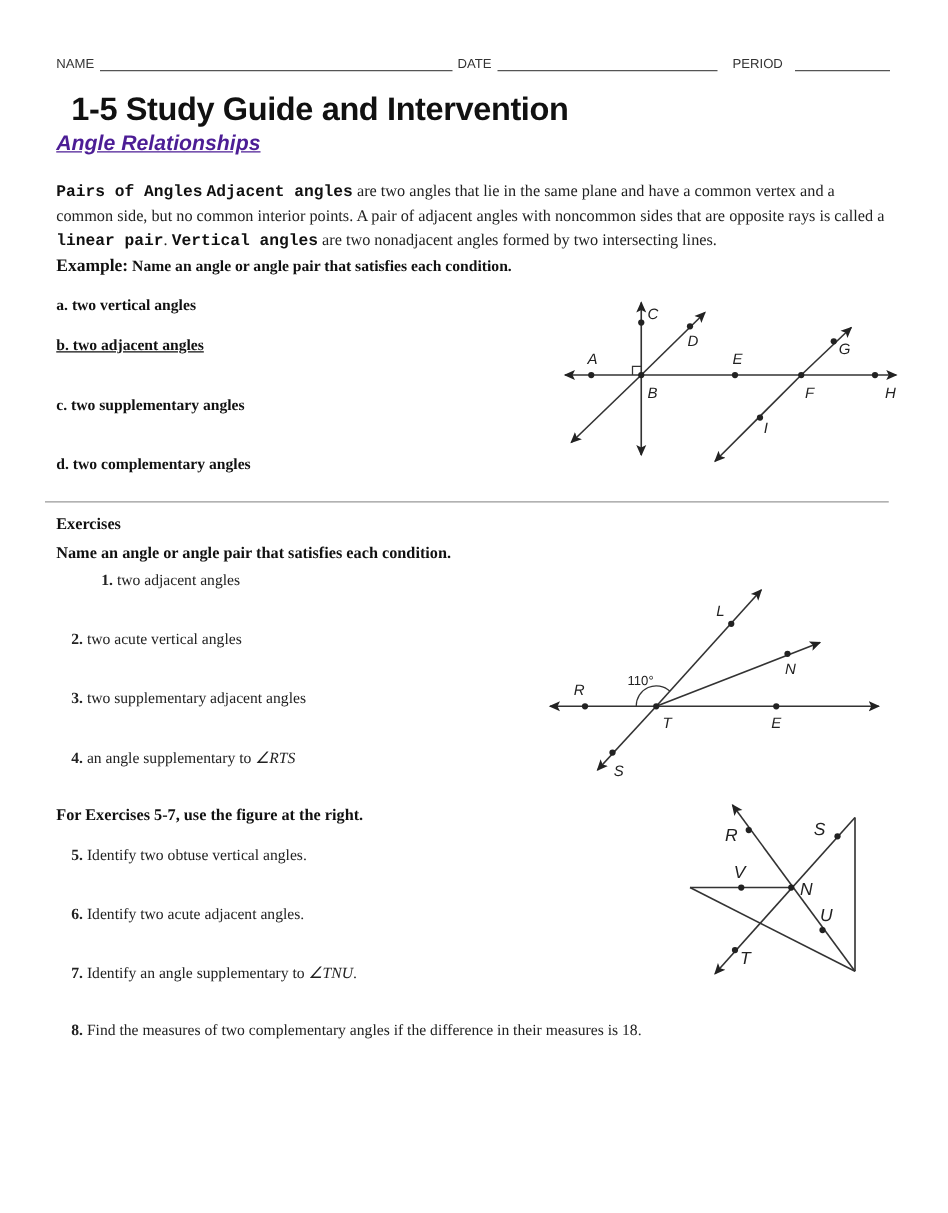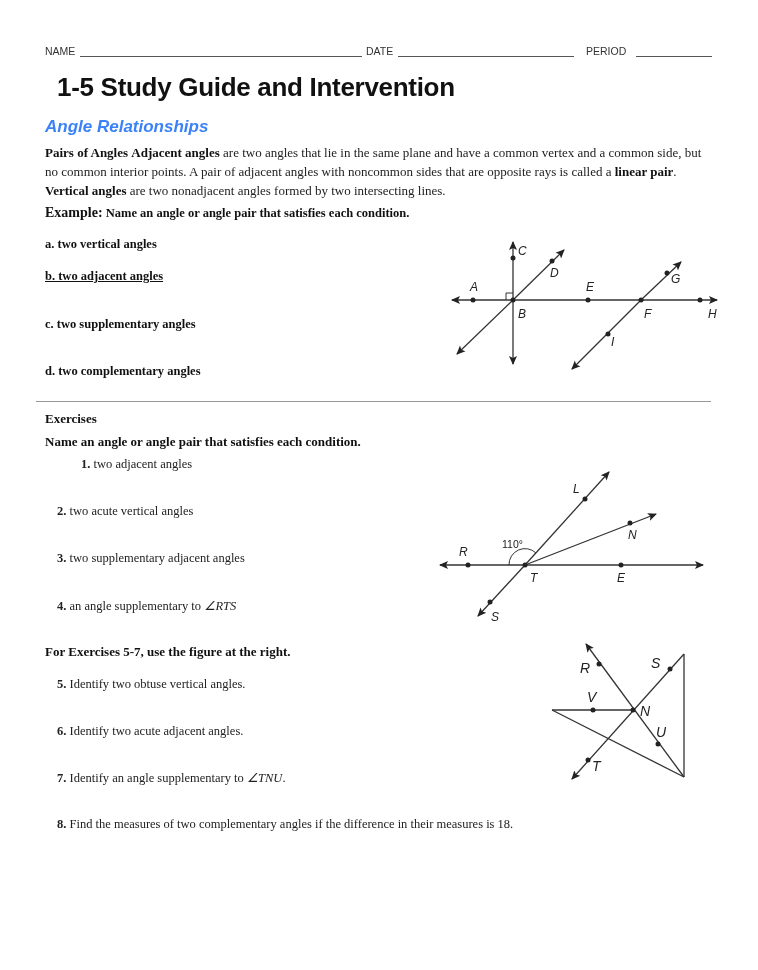--- a/index.html
+++ b/index.html
@@ -3,23 +3,23 @@
 <meta charset="utf-8">
 <style>
   html, body { margin:0; padding:0; background:#ffffff; }
   body { width:758px; height:970px; position:relative; overflow:hidden; color:#1a1a1a; }
   .abs { position:absolute; }
   .sans { font-family:"Liberation Sans", sans-serif; }
   .serif { font-family:"Liberation Serif", serif; }
   .hdr { font-size:10.5px; color:#333; top:45px; }
   .uline { position:absolute; border-bottom:1px solid #555; height:0; top:56px; }
   .title { left:45px; top:72px; font-size:26px; font-weight:bold; letter-spacing:-0.3px; color:#111;margin-left:12px; }
-  .subtitle { left:45px; top:117px; font-size:17px; font-style:italic; font-weight:bold; color:#3b82f6; }
+  .subtitle { left:45px; top:105px; font-size:17px; font-style:italic; font-weight:bold; color:#4c1d95;text-decoration:underline; }
   .para { left:45px; top:143px; width:665px; font-size:13px; line-height:19px; color:#222; }
-  .para b { color:#111; }
+  .para b { color:#111;font-family:Liberation Mono, monospace; }
   .ex-head { left:45px; top:205px; font-size:13.5px; font-weight:bold; color:#111; }
   .ex-item { left:45px; font-size:12.5px; font-weight:bold; color:#111; }
   .rule { left:36px; top:401px; width:675px; height:0; border-top:1.5px solid #999; }
   .exh { left:45px; font-size:13px; font-weight:bold; color:#111; }
   .q { left:57px; font-size:12.5px; color:#222; }
   .q .num { font-weight:bold; }
   .q i { font-style:italic; }
   svg text { font-family:"Liberation Sans", sans-serif; font-style:italic; font-size:12px; fill:#222; }
 </style>
 </head>

